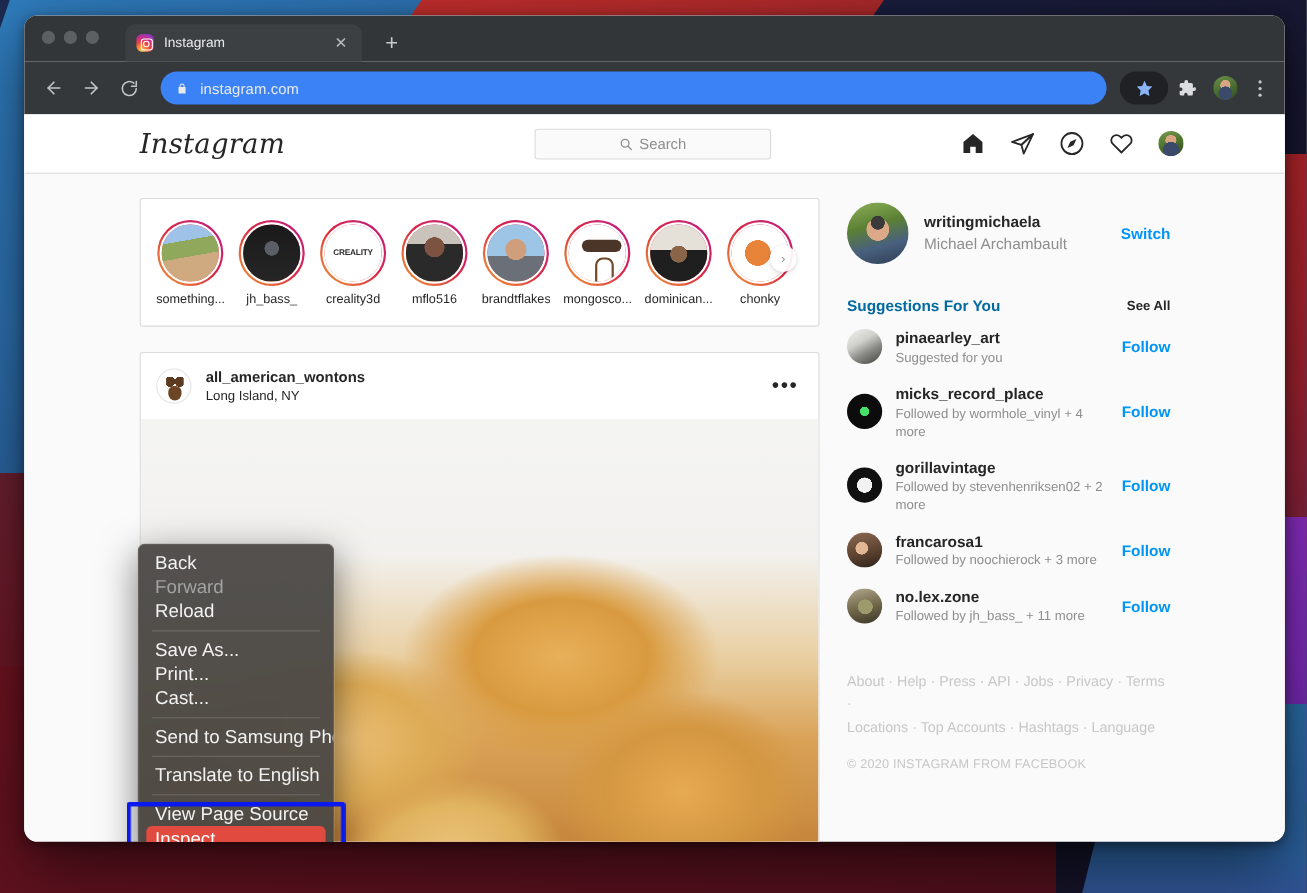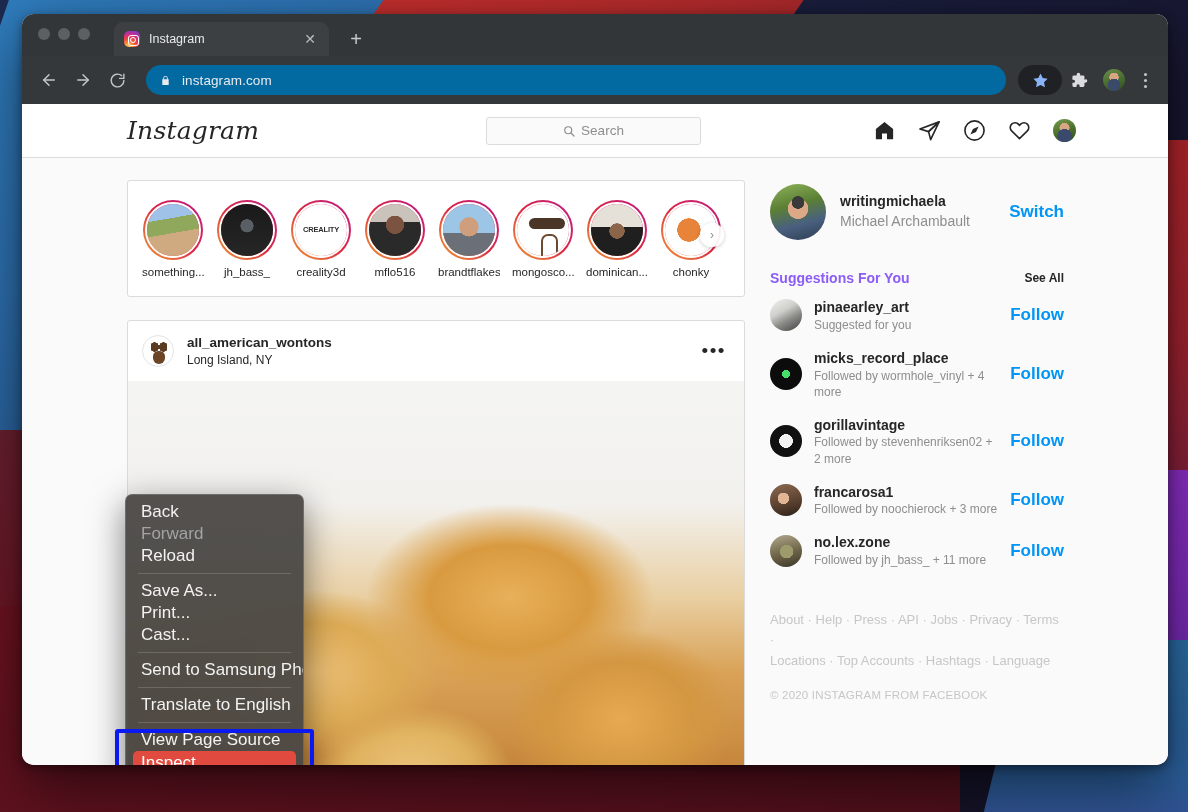--- a/index.html
+++ b/index.html
@@ -131,21 +131,21 @@
     padding: 0 12px; gap: 4px;
   }
   .navbtn {
     width: 30px; height: 30px;
     display: flex; align-items: center; justify-content: center;
     color: #c3c6c9; cursor: pointer; flex: none;
   }
   .navbtn svg { display: block; }
   .omnibox {
     flex: 1; height: 30px; margin: 0 8px 0 10px;
-    background: #0369a1; border-radius: 15px;
+    background: #3b82f6; border-radius: 15px;
     display: flex; align-items: center;
     padding: 0 14px; gap: 11px;
   }
   .omnibox .url {
     color: #e8eaed; font-size: 13.5px; letter-spacing: .1px;
   }
   .tb-right { display: flex; align-items: center; gap: 2px; }
   .star-pill {
     width: 44px; height: 30px; border-radius: 15px;
     background: #202124;
@@ -318,27 +318,27 @@
     width: 56px; height: 56px; border-radius: 50%; flex: none;
     background:
       radial-gradient(circle at 50% 33%, #3a3a3a 0 13%, transparent 14%),
       radial-gradient(circle at 50% 44%, #dba987 0 24%, transparent 25%),
       linear-gradient(165deg, #8eb259 0%, #5b8034 38%, #49607f 68%, #2e3d52 100%);
     cursor: pointer;
   }
   .me-info { flex: 1; line-height: 1.4; }
   .me-user { font-size: 14px; font-weight: 700; color: #262626; cursor: pointer; }
   .me-name { font-size: 14px; color: #8e8e8e; }
-  .link-blue { color: #0095f6; font-size: 17px; font-weight: 700; cursor: pointer; }
+  .link-blue { color: #0095f6; font-size: 14px; font-weight: 700; cursor: pointer; }
 
   .sugg-head {
     display: flex; align-items: center; justify-content: space-between;
     margin-top: 30px; margin-bottom: 4px;
   }
-  .sugg-title { font-size: 14px; font-weight: 600; color: #8b5cf6; }
+  .sugg-title { font-size: 14px; font-weight: 600; color: #0369a1; }
   .sugg-all { font-size: 12px; font-weight: 700; color: #262626; cursor: pointer; }
 
   .sugg-row {
     display: flex; align-items: center; gap: 12px;
     padding: 8px 0;
   }
   .sugg-av {
     width: 32px; height: 32px; border-radius: 50%; flex: none; cursor: pointer;
   }
   .sv1 { background: linear-gradient(150deg,#f2f2f0 0%, #cfcfcb 38%, #8c8c88 62%, #3e3e3c 100%); }

